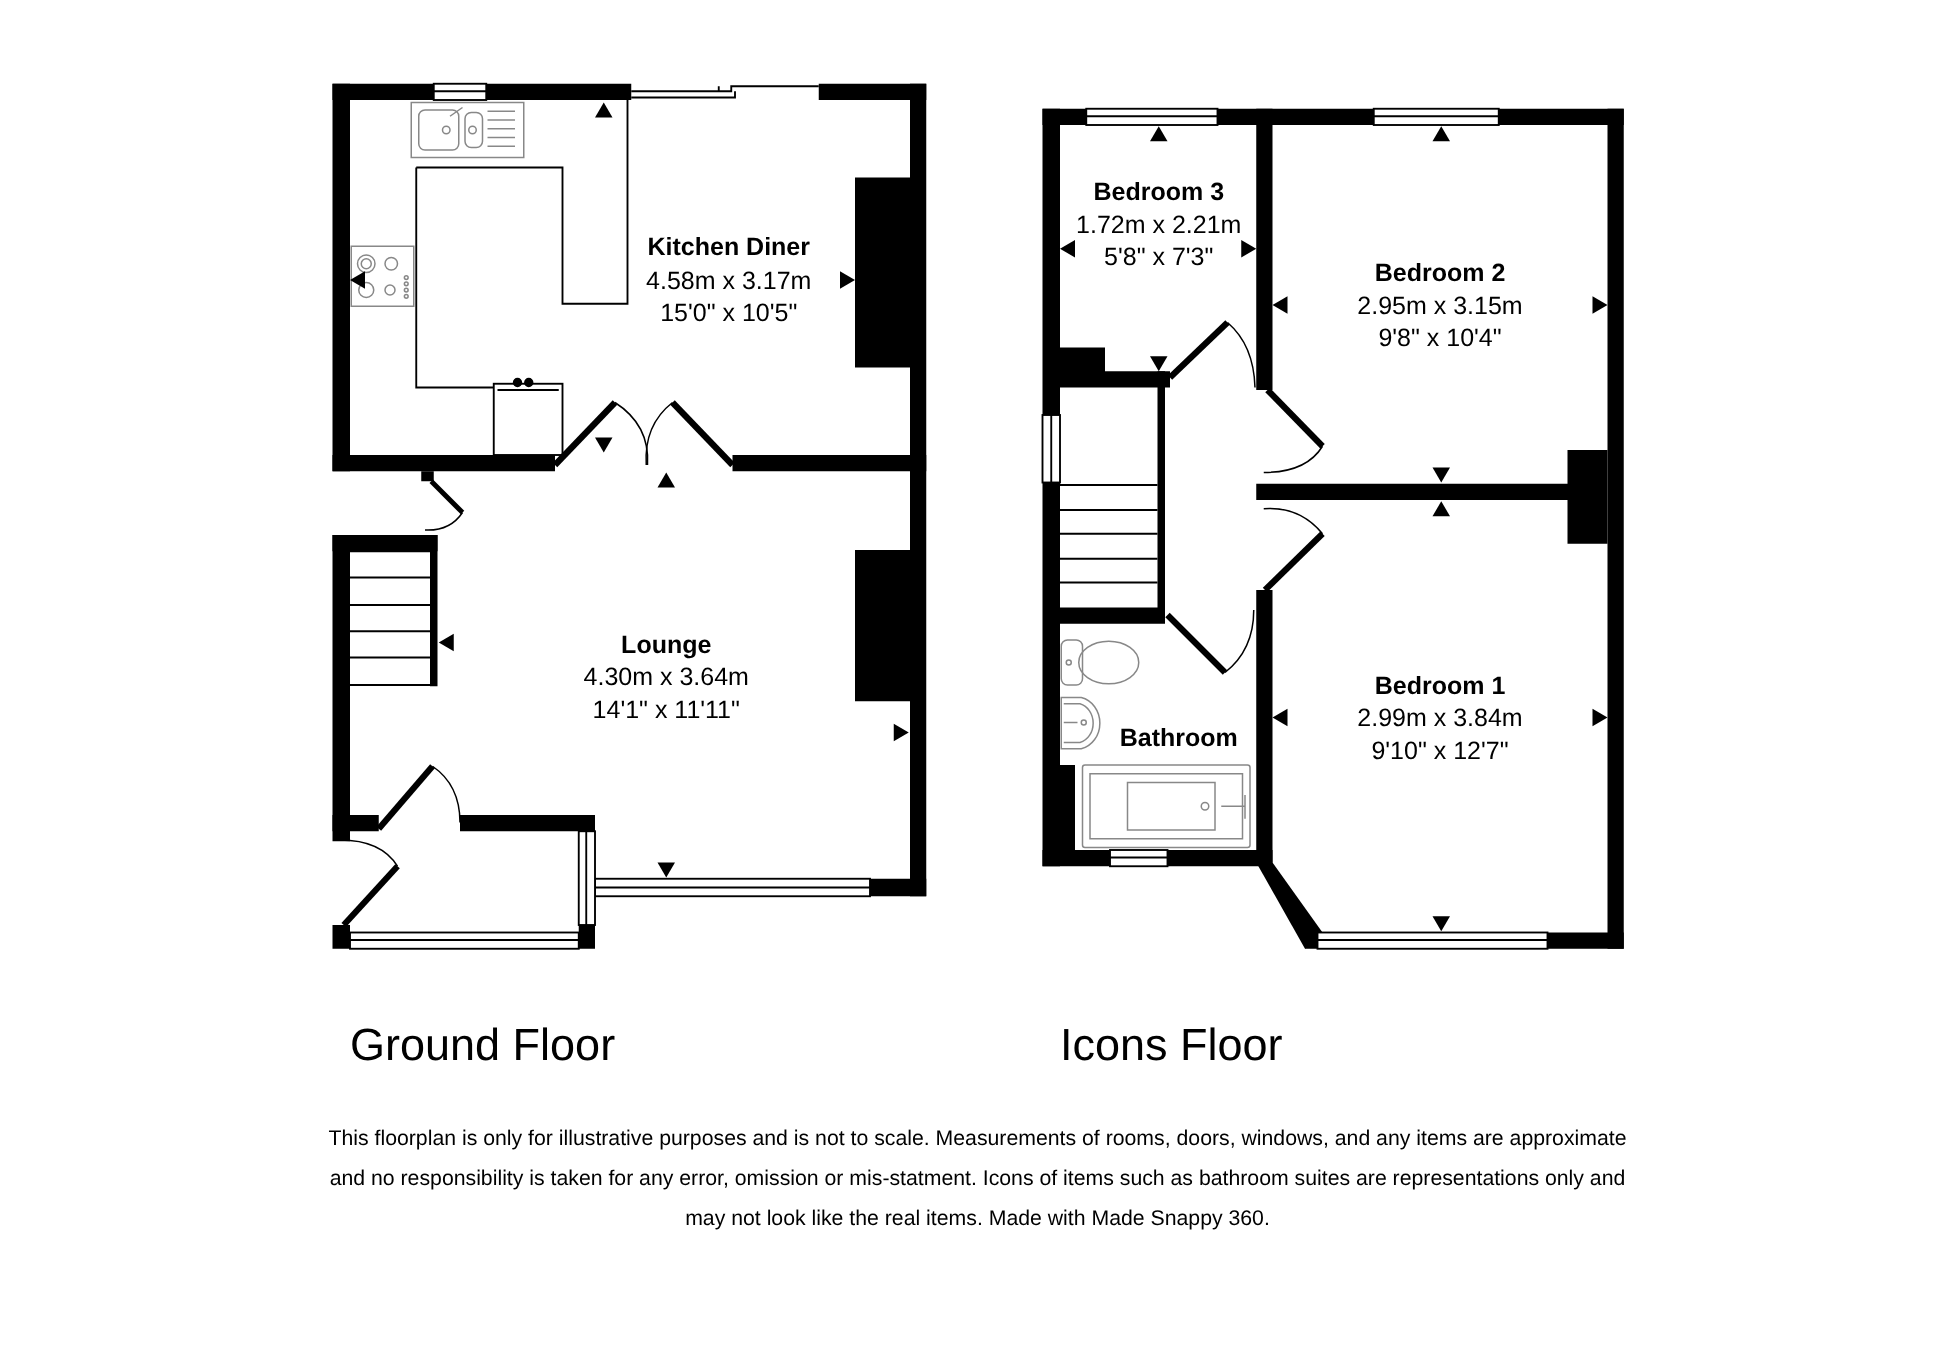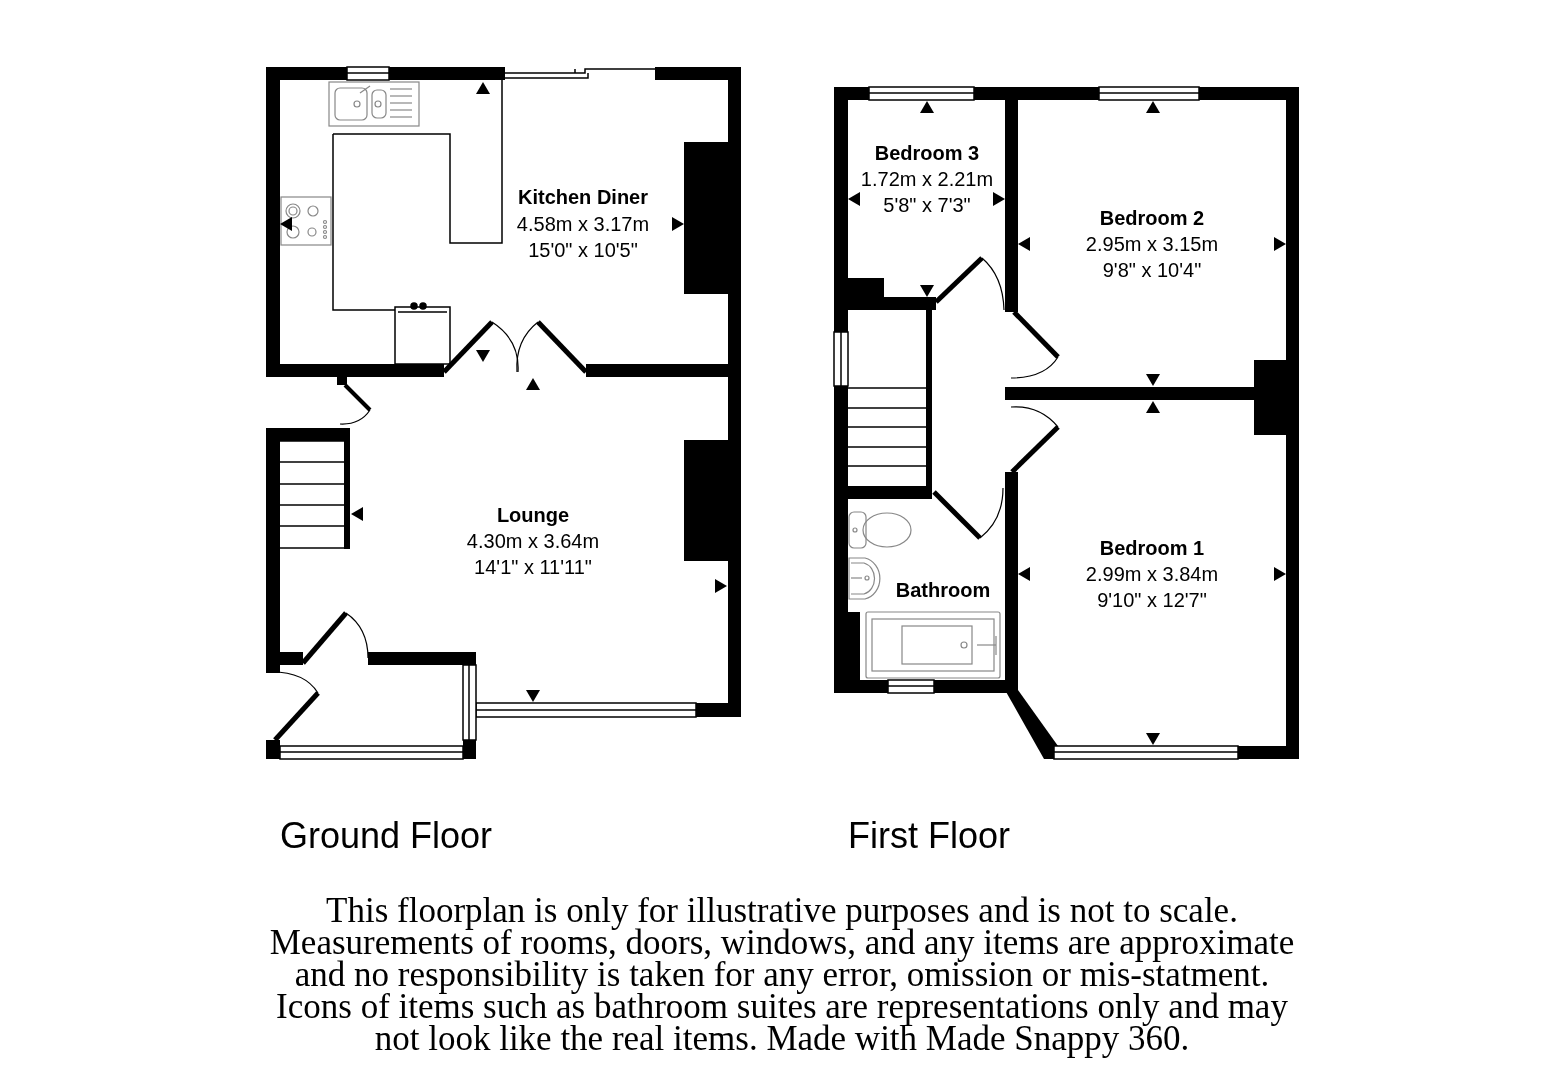--- a/index.html
+++ b/index.html
@@ -1,21 +1,21 @@
 <!DOCTYPE html>
 <html><head>
 <meta charset="utf-8">
 <style>
   html, body { margin: 0; padding: 0; background: #ffffff; }
   body { width: 1565px; height: 1080px; position: relative; overflow: hidden; font-family: "Liberation Sans", sans-serif; color: #000; }
   #plan { position: absolute; left: 0; top: 0; }
   .room-name { font-family: "Liberation Sans", sans-serif; font-weight: bold; font-size: 20px; }
   .room-dim { font-family: "Liberation Sans", sans-serif; font-size: 20px; }
   .floor-label { position: absolute; font-size: 36px; font-family: "Liberation Sans", sans-serif; }
-  #disclaimer { position: absolute; left: 262px; top: 895px; width: 1040px; text-align: center; font-size: 35px; line-height: 32px; font-family: Liberation Serif, serif; }
+  #disclaimer { position: absolute; left: 262px; top: 895px; width: 1040px; text-align: center; font-size: 17px; line-height: 32px; font-family: Liberation Sans, sans-serif; }
 </style>
 </head>
 <body>
 
 <svg id="plan" width="1565" height="1080" viewBox="0 0 1565 1080" xmlns="http://www.w3.org/2000/svg">
   <defs>
     <marker id="none"></marker>
   </defs>
 
   <g fill="#000" stroke="none">
@@ -252,14 +252,14 @@
     <text class="room-name" x="1152" y="555">Bedroom 1</text>
     <text class="room-dim" x="1152" y="581">2.99m x 3.84m</text>
     <text class="room-dim" x="1152" y="607">9'10" x 12'7"</text>
   </g>
   <g text-anchor="middle">
     <text class="room-name" x="943" y="597">Bathroom</text>
   </g>
 </svg>
 
 <div class="floor-label" style="left:280px; top:815px;">Ground Floor</div>
-<div class="floor-label" style="left:848px; top:815px;">First Floor</div>
+<div class="floor-label" style="left:848px; top:815px;">Icons Floor</div>
 <div id="disclaimer">This floorplan is only for illustrative purposes and is not to scale. Measurements of rooms, doors, windows, and any items are approximate and no responsibility is taken for any error, omission or mis-statment. Icons of items such as bathroom suites are representations only and may not look like the real items. Made with Made Snappy 360.</div>
 
 </body></html>

